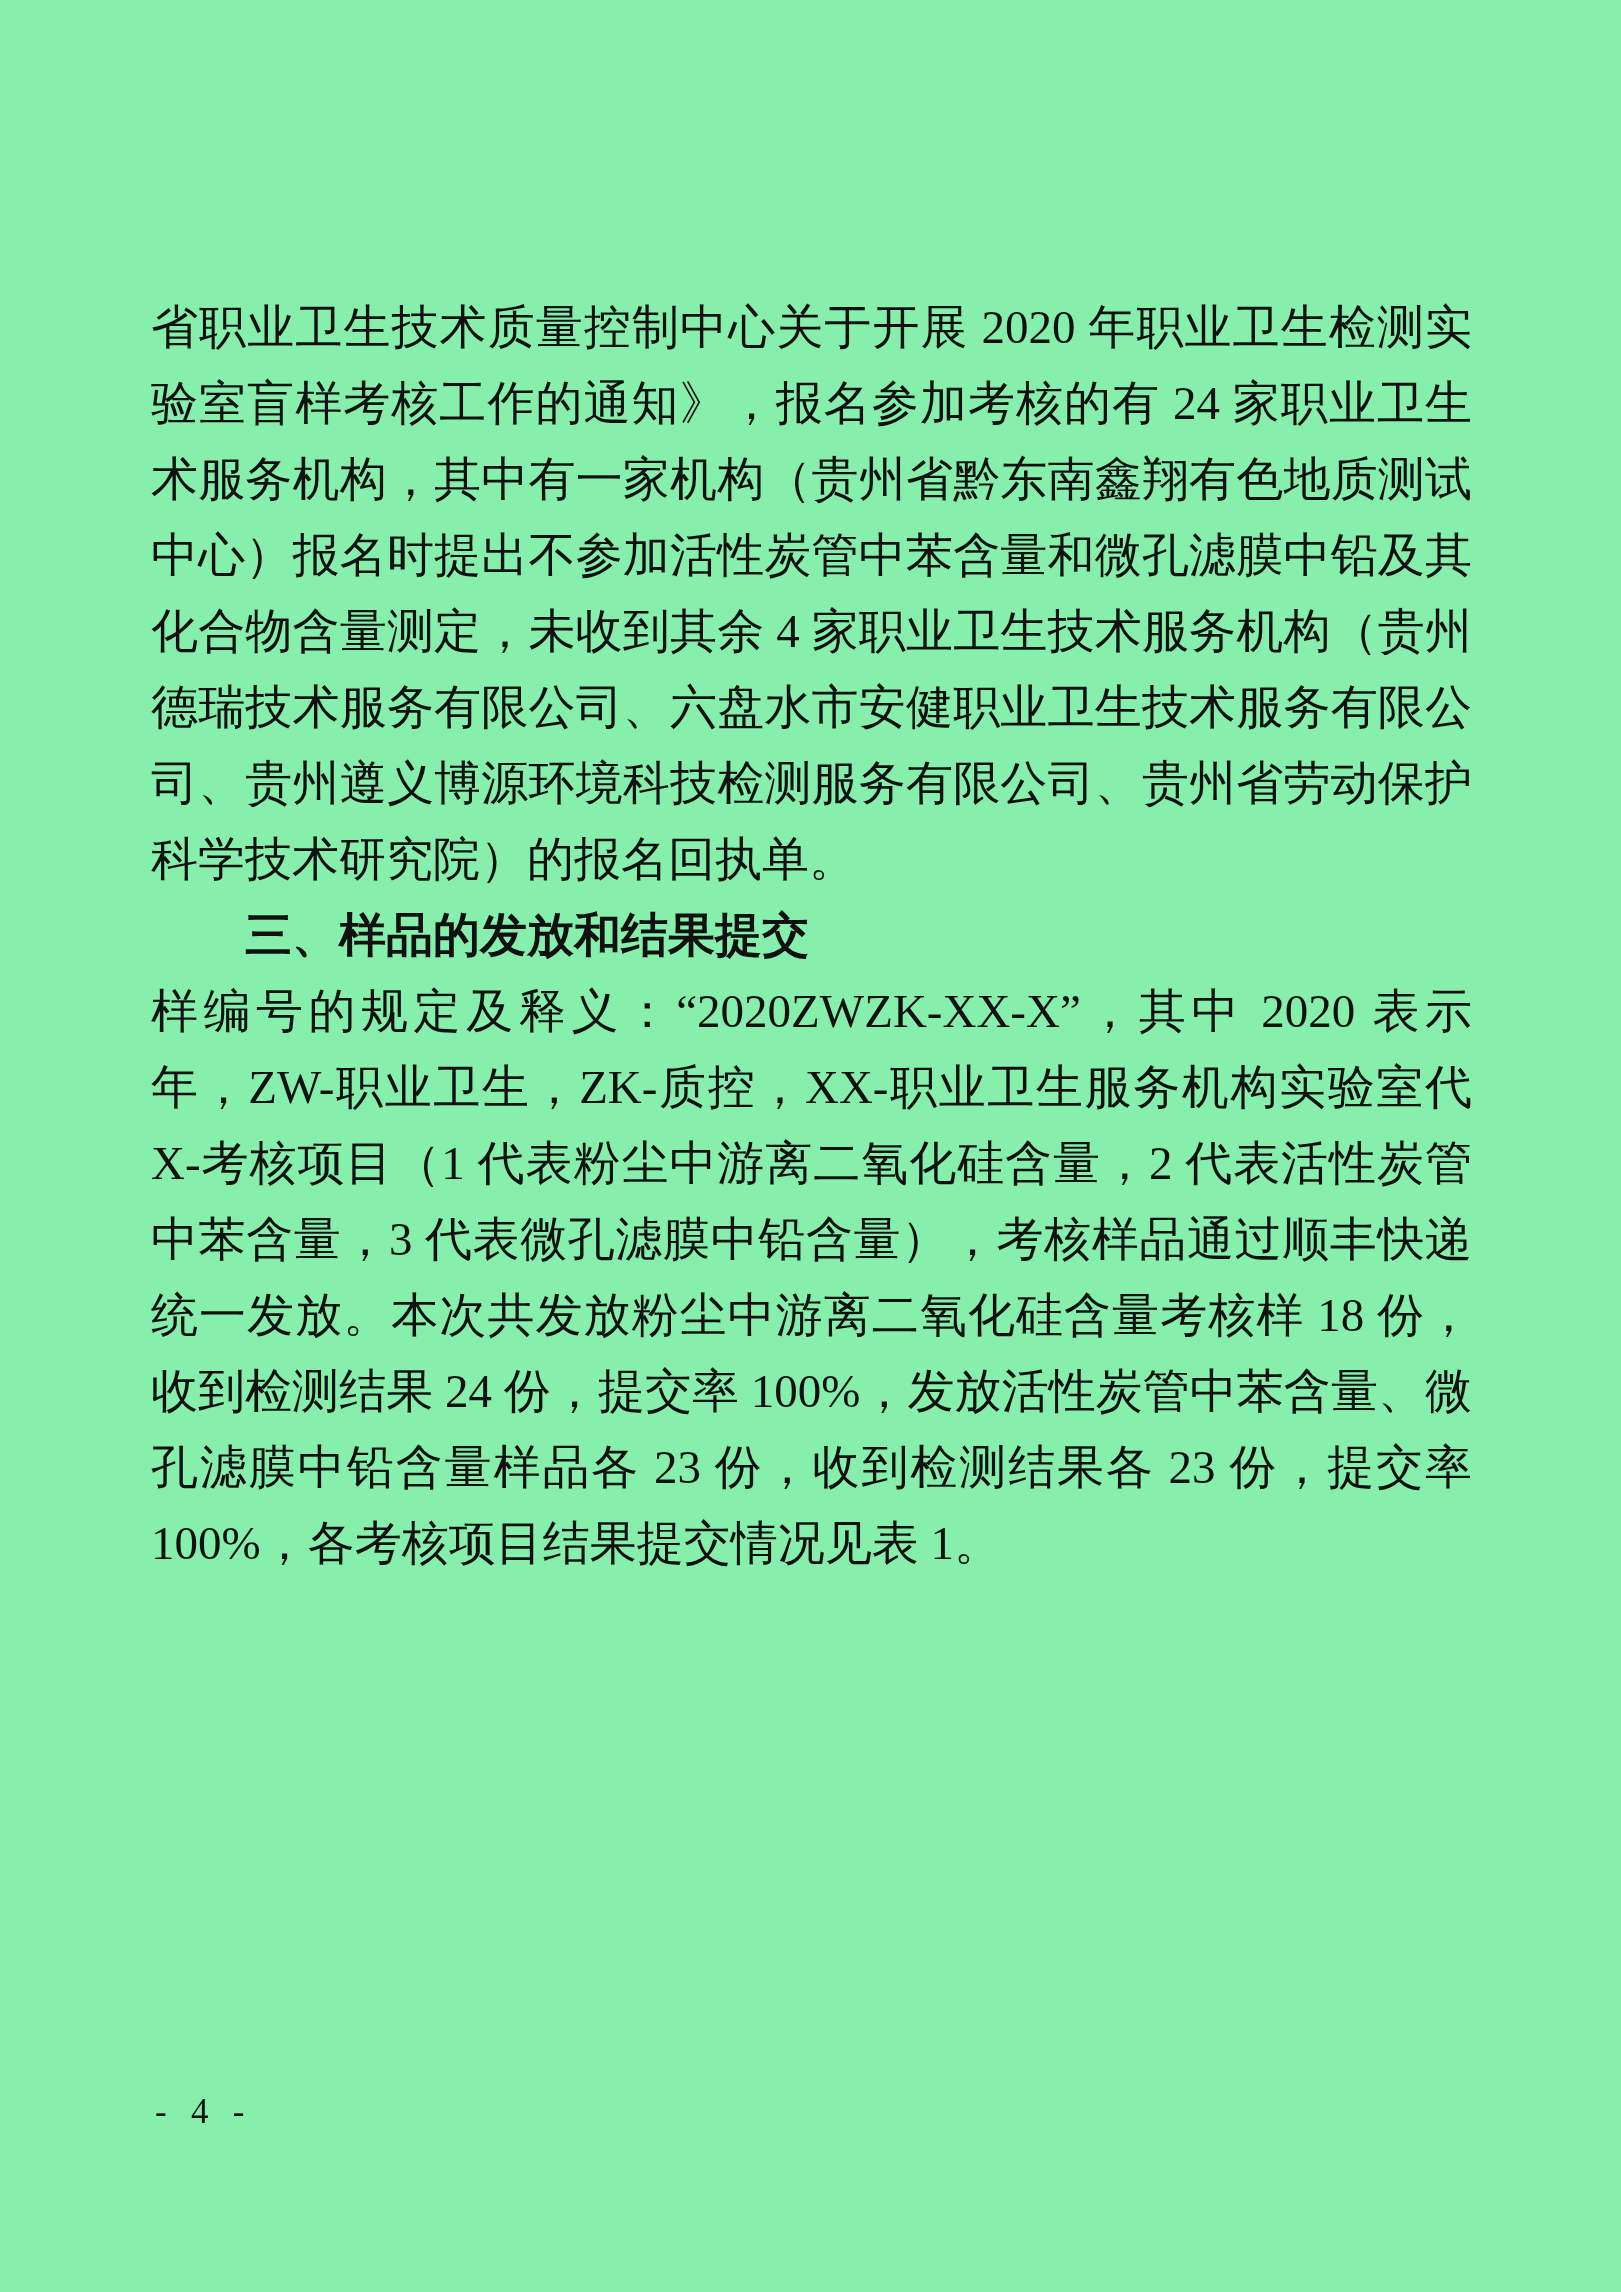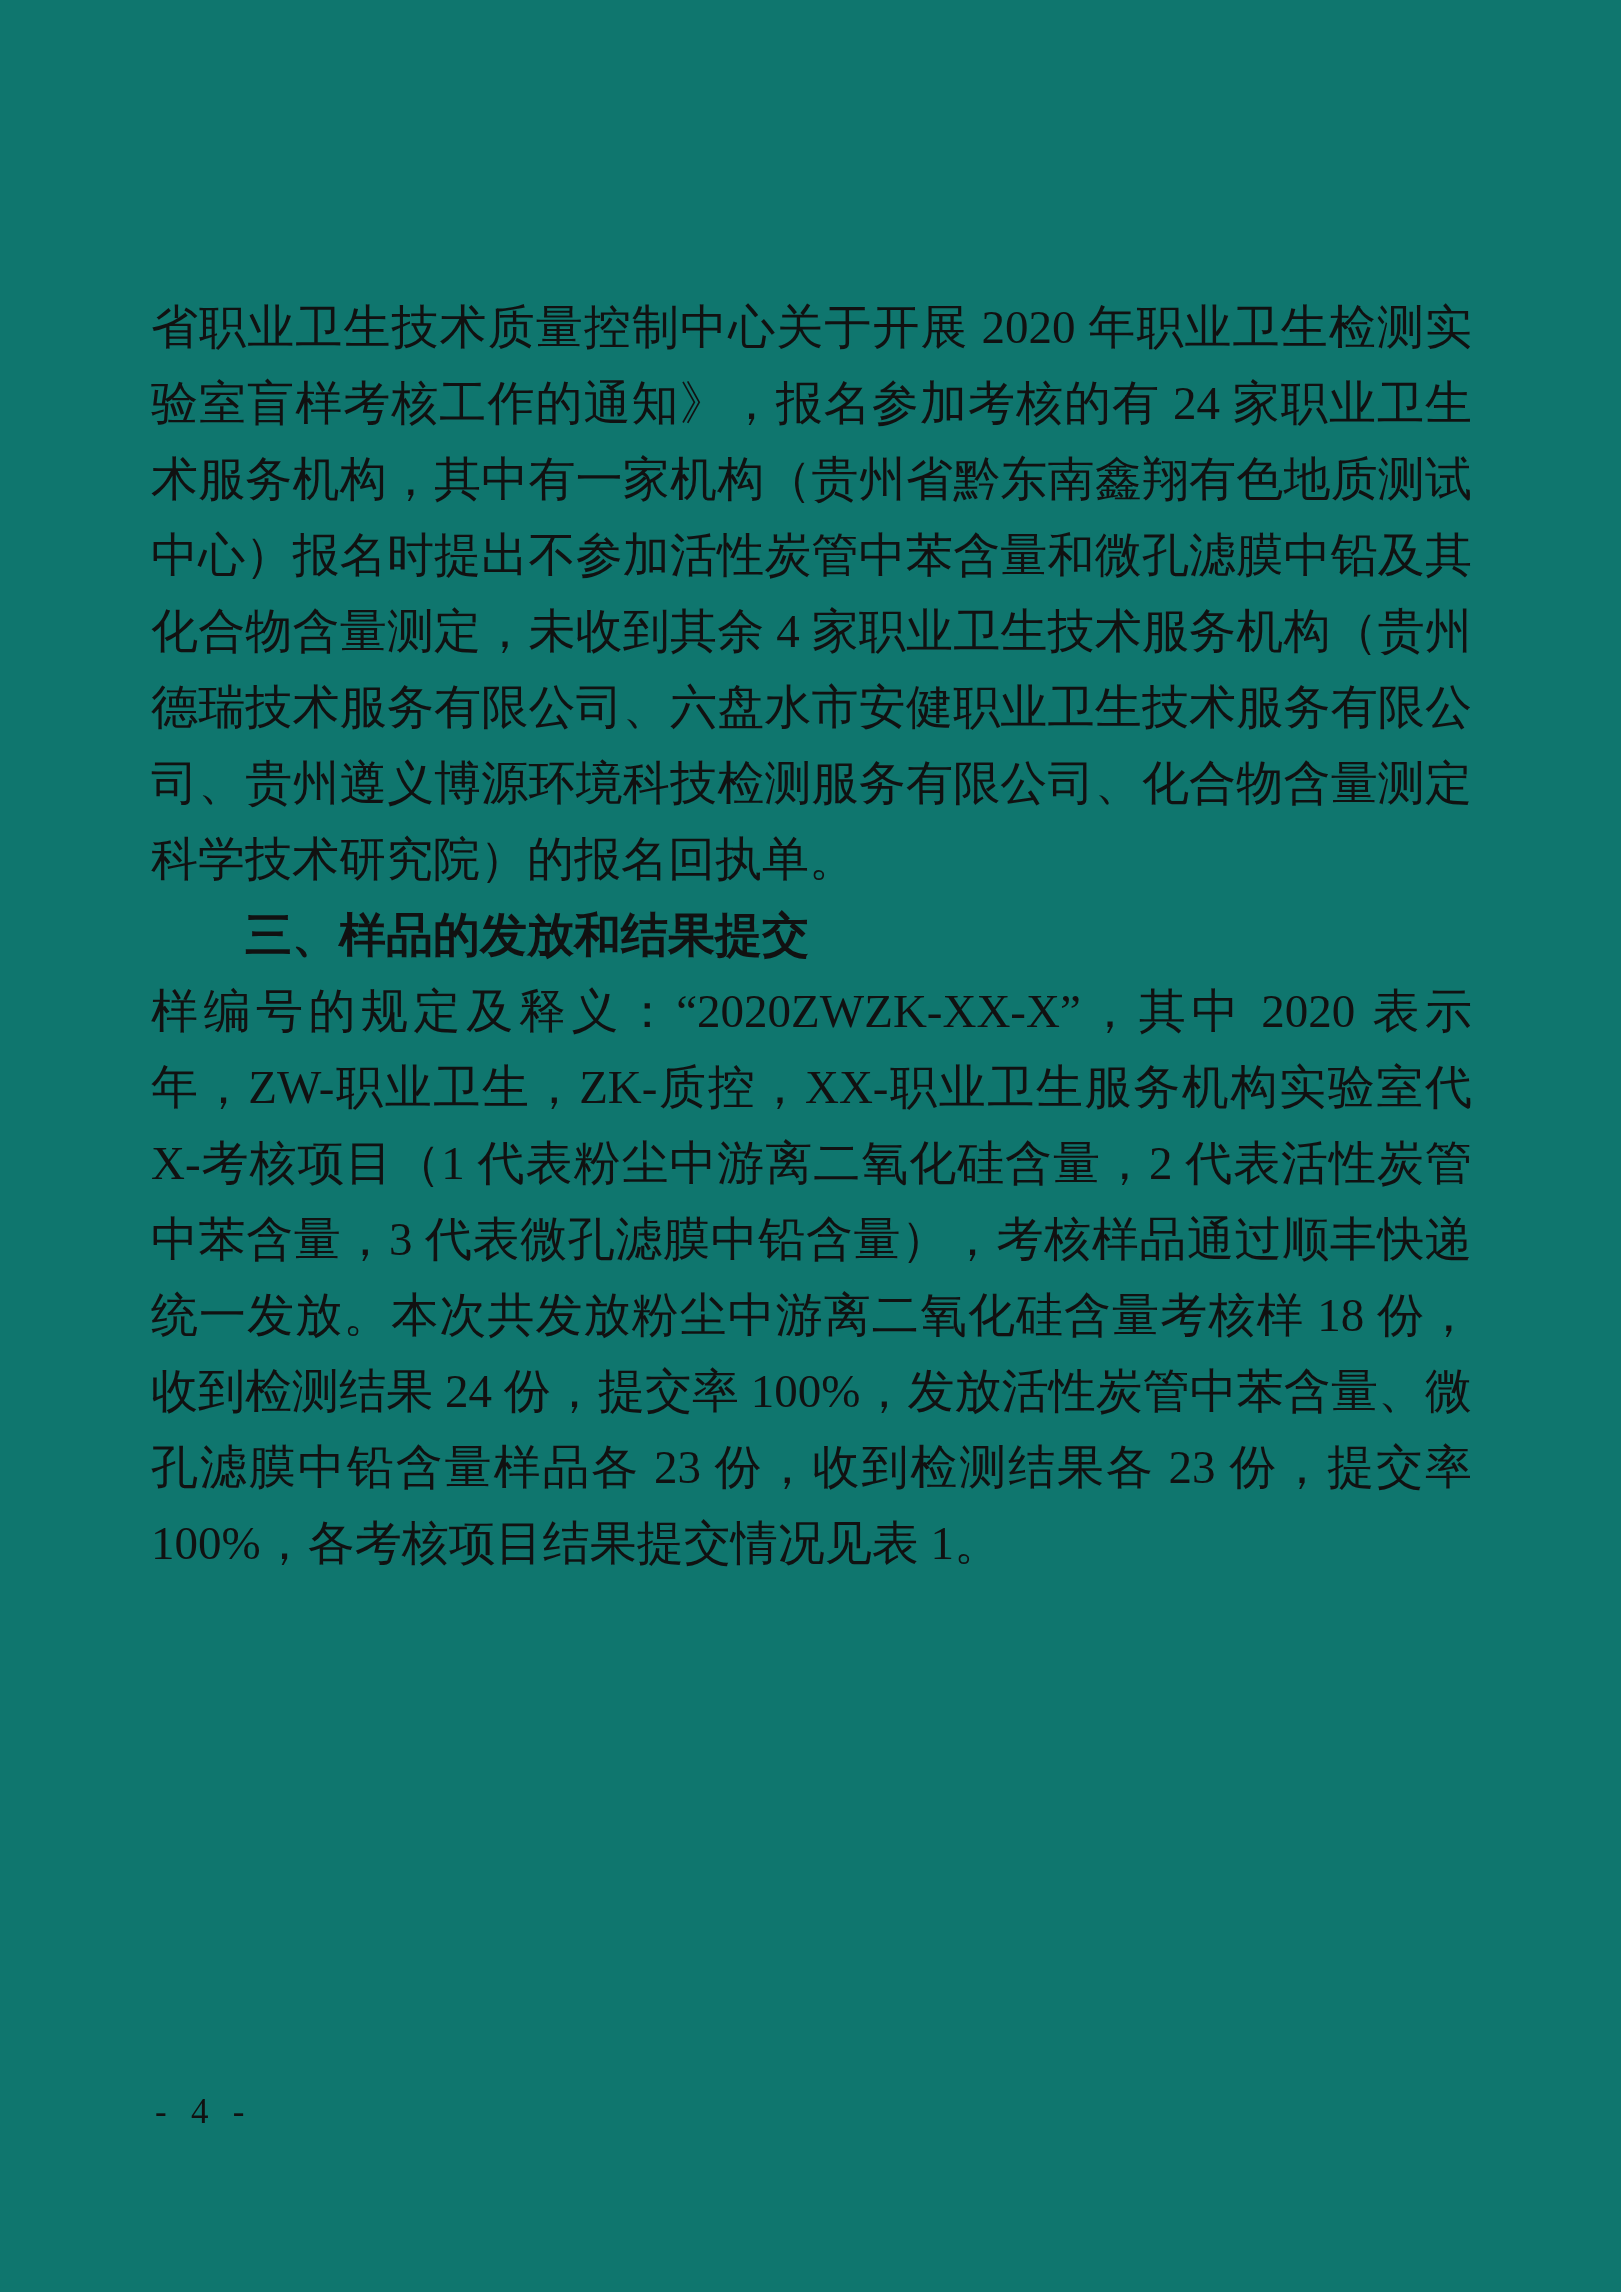--- a/index.html
+++ b/index.html
@@ -4,21 +4,21 @@
 <style>
   html, body {
     margin: 0;
     padding: 0;
     background: #ffffff;
   }
   .page {
     position: relative;
     width: 1621px;
     height: 2293px;
-    background: #0f766e;
+    background: #86efac;
     color: #111111;
     font-family: "Liberation Serif", "DejaVu Serif", serif;
     overflow: hidden;
   }
   .content {
     position: absolute;
     left: 151px;
     top: 289px;
     width: 1321px;
   }
@@ -58,21 +58,21 @@
 <body>
 
 <div class="page">
   <div class="content">
     <div class="line">省职业卫生技术质量控制中心关于开展 2020 年职业卫生检测实</div>
     <div class="line">验室盲样考核工作的通知》，报名参加考核的有 24 家职业卫生技</div>
     <div class="line">术服务机构，其中有一家机构（贵州省黔东南鑫翔有色地质测试</div>
     <div class="line">中心）报名时提出不参加活性炭管中苯含量和微孔滤膜中铅及其</div>
     <div class="line">化合物含量测定，未收到其余 4 家职业卫生技术服务机构（贵州</div>
     <div class="line">德瑞技术服务有限公司、六盘水市安健职业卫生技术服务有限公</div>
-    <div class="line">司、贵州遵义博源环境科技检测服务有限公司、化合物含量测定</div>
+    <div class="line">司、贵州遵义博源环境科技检测服务有限公司、贵州省劳动保护</div>
     <div class="line end">科学技术研究院）的报名回执单。</div>
 
     <div class="line heading">三、样品的发放和结果提交</div>
 
     <div class="line">样编号的规定及释义：“2020ZWZK-XX-X”，其中 2020 表示 2020</div>
     <div class="line">年，ZW-职业卫生，ZK-质控，XX-职业卫生服务机构实验室代码，</div>
     <div class="line">X-考核项目（1 代表粉尘中游离二氧化硅含量，2 代表活性炭管</div>
     <div class="line">中苯含量，3 代表微孔滤膜中铅含量），考核样品通过顺丰快递</div>
     <div class="line">统一发放。本次共发放粉尘中游离二氧化硅含量考核样 18 份，</div>
     <div class="line">收到检测结果 24 份，提交率 100%，发放活性炭管中苯含量、微</div>

